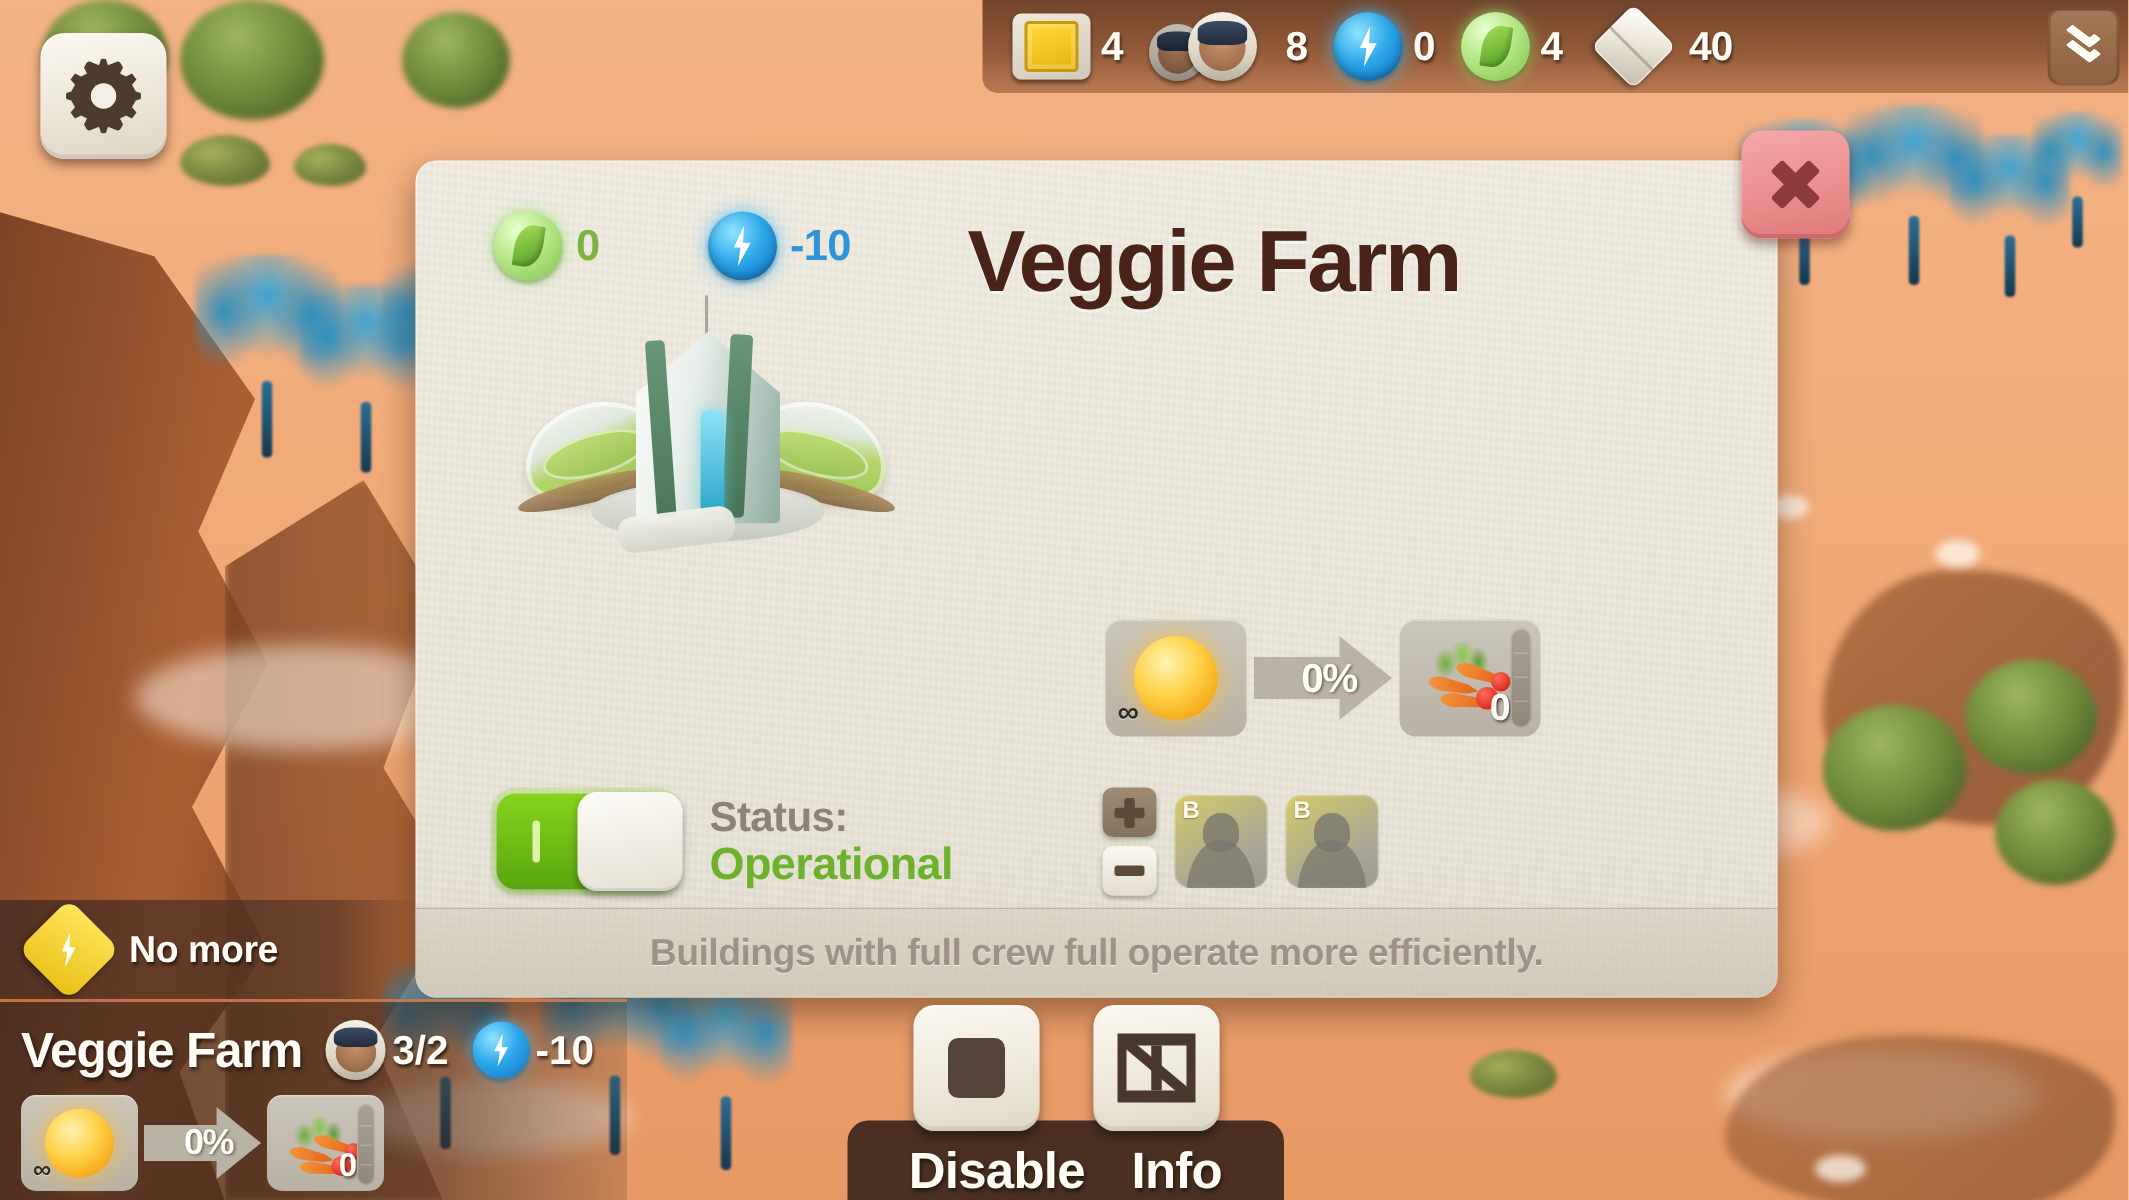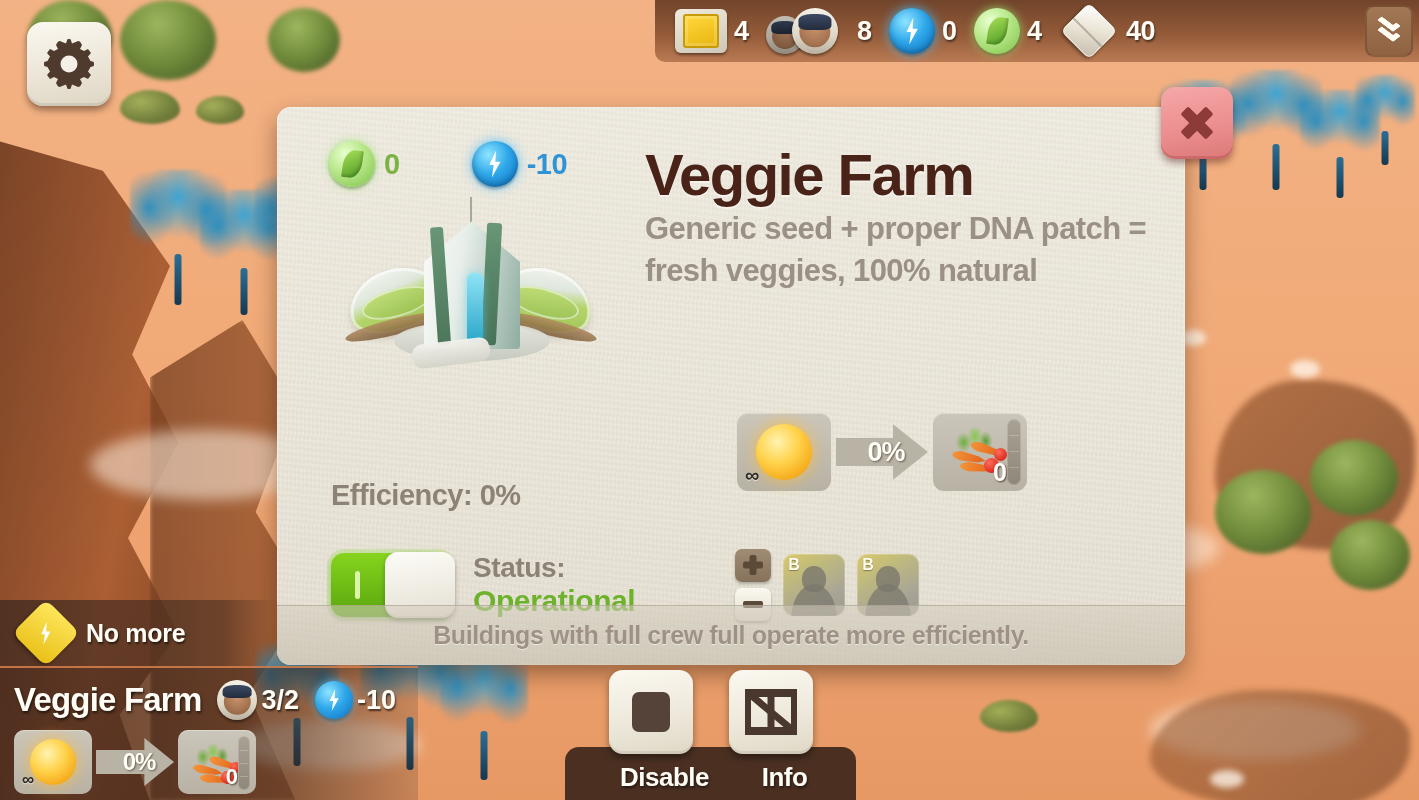--- a/index.html
+++ b/index.html
@@ -781,21 +781,21 @@
     transform: translate(-50%,-50%) rotate(40deg);
   }
   .crate-glyph::after {
     content:"";
     position:absolute; left: 50%; top: 50%;
     width: 7px; height: 30px;
     background: #4a382f;
     transform: translate(-50%,-50%);
   }
   .act-label {
-    font-size: 26px; font-weight:bold; color:#fffdf6;
+    font-size: 34px; font-weight:bold; color:#fffdf6;
     letter-spacing:-.5px;
     text-shadow: 1px 2px 3px rgba(0,0,0,.55);
     position: relative;
     z-index: 3;
     margin-top: 2px;
     margin-left: 28px;
   }
 </style>
 </head>
 <body>
@@ -960,27 +960,25 @@
             <div class="bld-dome"></div>
             <div class="bld-stripe" style="left:92px; top:36px; width:13px; height:118px; transform:rotate(-4deg);"></div>
             <div class="bld-stripe" style="left:142px;top:32px; width:15px; height:122px; transform:rotate(3deg);"></div>
             <div class="bld-light"></div>
             <div class="bld-pipe"></div>
           </div>
         </div>
 
         <div class="hdr-right">
           <div class="bld-title">Veggie Farm</div>
-          <div class="bld-desc">Generic seed + proper DNA patch = fresh veggies, 100% natural</div>
         </div>
       </div>
 
       <div class="mid-row">
         <div class="stats-col">
-          <div class="stat-line">Efficiency: 0%</div>
         </div>
 
         <div class="prod-col">
           <div class="prod-chain">
 
             <div class="slot">
               <span class="sun-orb"></span>
               <span class="slot-badge">∞</span>
             </div>
 

